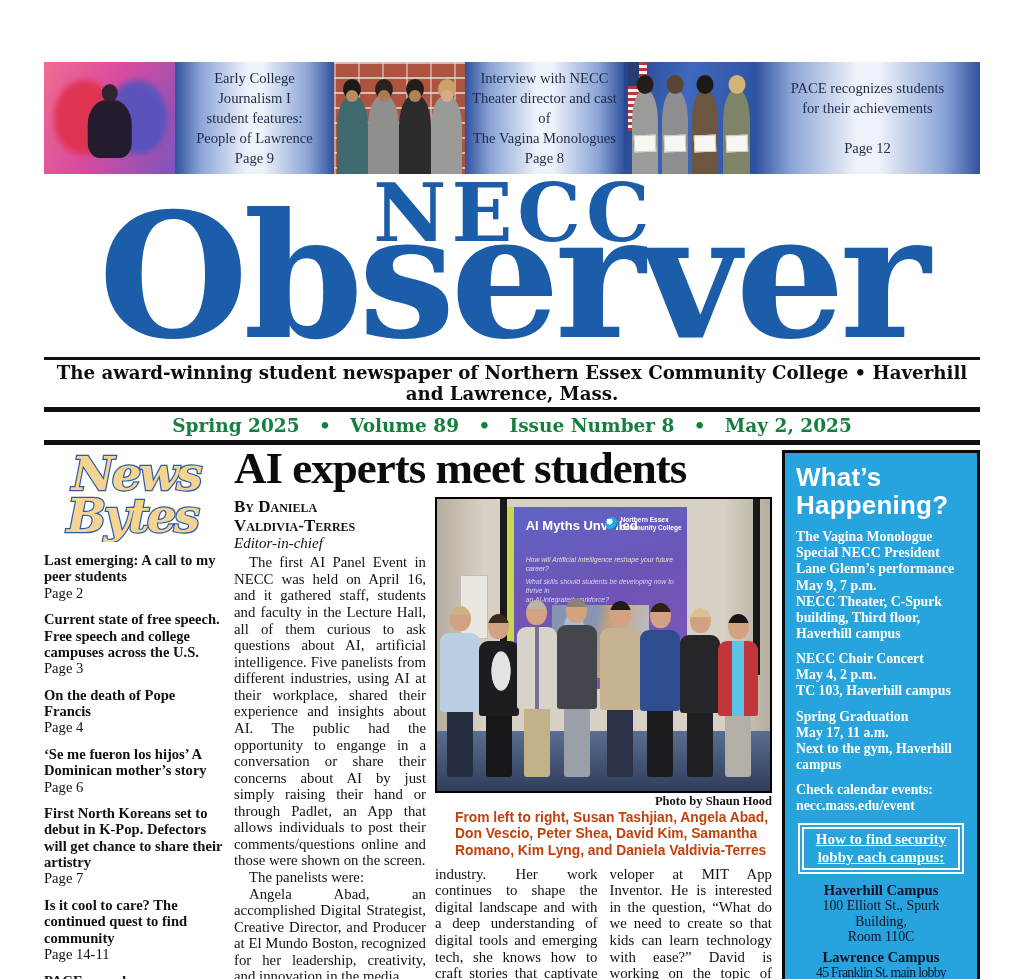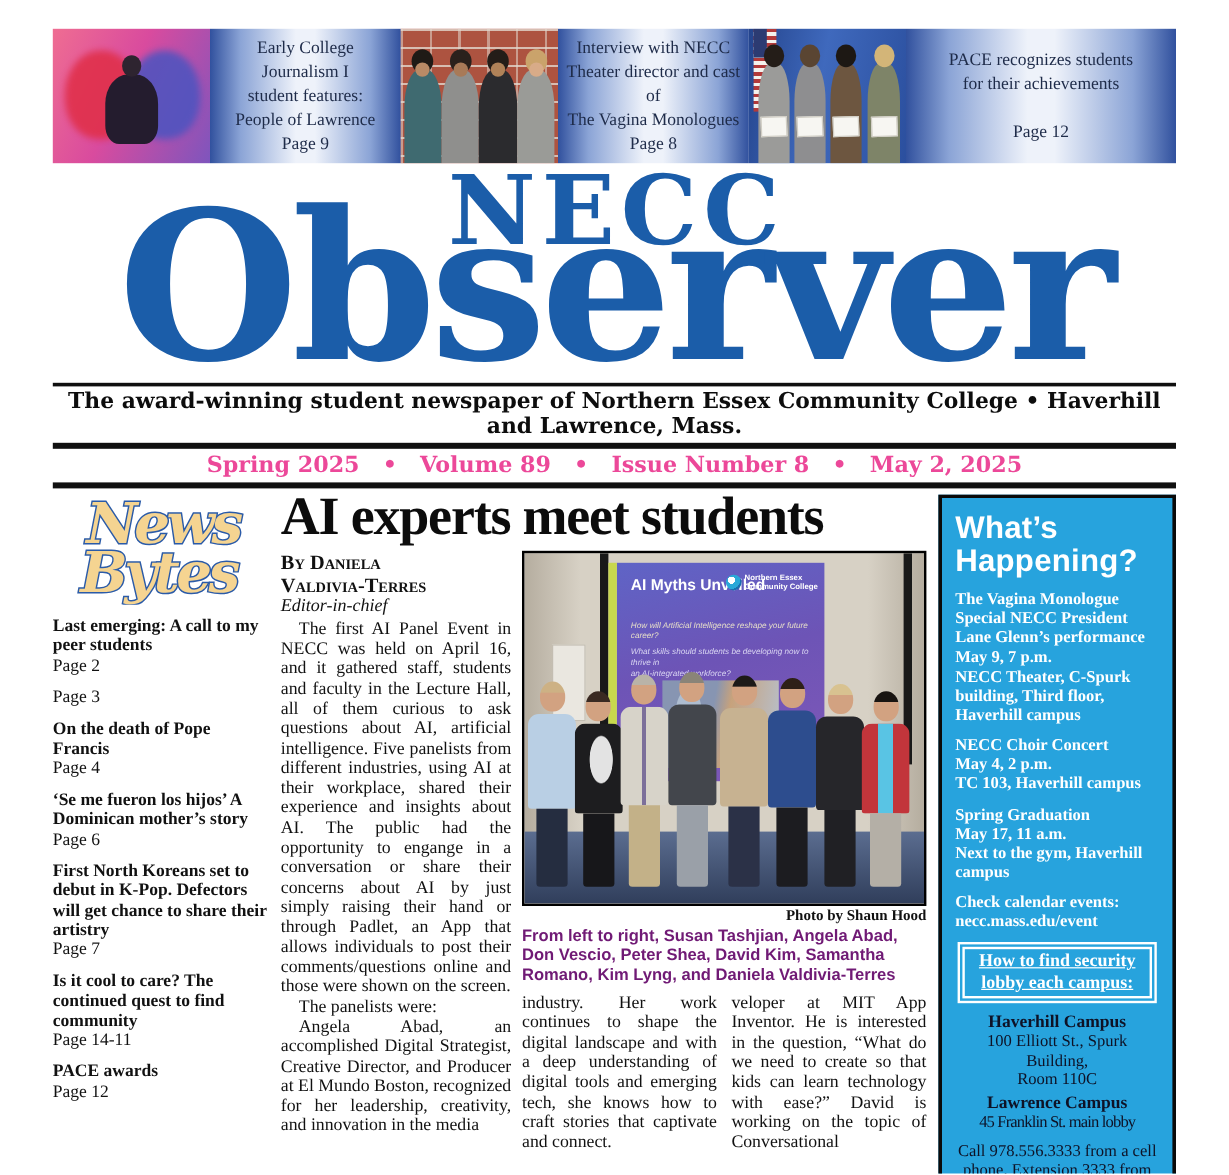--- a/index.html
+++ b/index.html
@@ -1,17 +1,17 @@
 <!DOCTYPE html>
 <html><head>
 <meta charset="utf-8">
 <style>
   html,body{margin:0;padding:0;background:#ffffff;}
   .page{position:relative;width:1024px;height:979px;box-sizing:border-box;
-        padding:24px 44px 0;overflow:hidden;background:#fff;
+        padding:62px 44px 0;overflow:hidden;background:#fff;
         font-family:"Liberation Serif",serif;color:#111;}
 
   
   .banner{display:flex;height:112px;width:100%;}
   .b-img{width:131px;flex:none;position:relative;overflow:hidden;}
   .b-txt{flex:1;display:flex;flex-direction:column;justify-content:center;text-align:center;
          background:linear-gradient(90deg,#31519e 0%,#8ba4d6 16%,#eef2fa 45%,#eef2fa 55%,#8ba4d6 84%,#31519e 100%);
          color:#1e2b49;font-size:14.6px;line-height:1.38;white-space:pre-line;padding:0 6px;}
   .b-txt.wide{flex:1.45;}
   
@@ -49,21 +49,21 @@
   .mh-kicker{position:absolute;top:-4px;left:4px;right:0;text-align:center;
       font-family:"DejaVu Serif",serif;font-weight:bold;font-size:80px;line-height:1;letter-spacing:5px;}
   .mh-title{position:absolute;top:14px;left:0;right:0;text-align:center;
       font-family:"DejaVu Serif",serif;font-weight:bold;font-size:172px;line-height:1;letter-spacing:-5px;}
 
   .rule3{border-top:3px solid #101010;}
   .rule5{border-top:5px solid #101010;}
   .tagline{font-family:"DejaVu Serif",serif;font-weight:bold;font-size:18.2px;
       text-align:center;padding:2px 0 3px;color:#0d0d0d;}
   .dateline{font-family:"DejaVu Serif",serif;font-weight:bold;font-size:18.5px;
-      text-align:center;padding:3px 0 4px;color:#ec4899;white-space:pre;}
+      text-align:center;padding:3px 0 4px;color:#15803d;white-space:pre;}
 
   
   .main{display:grid;grid-template-columns:180px 1fr 198px;column-gap:10px;
         margin-top:5px;height:566px;overflow:hidden;align-items:start;}
 
   
   .nb-logo{display:block;margin:0 auto 10px;}
   .nb-item{margin-bottom:9px;}
   .nb-title{font-weight:bold;font-size:14.6px;line-height:1.12;}
   .nb-page{font-size:14.6px;line-height:1.2;}
@@ -112,21 +112,21 @@
       border-radius:0 0 3px 3px;}
   .person.p2 .torso{background-image:radial-gradient(ellipse at 55% 40%,#e3e3e3 0 30%,transparent 32%);
       background-color:var(--top);}
   .person.p3 .torso{background-image:linear-gradient(90deg,transparent 0 46%,#7c6f9a 46% 54%,transparent 54%);
       background-color:var(--top);}
   .person.p8 .torso{background-image:linear-gradient(90deg,transparent 0 34%,#59c4e4 34% 66%,transparent 66%);
       background-color:var(--top);}
 
   .credit{font-weight:bold;font-size:12.5px;text-align:right;line-height:1.2;margin-top:1px;}
   .caption{font-family:"Liberation Sans",sans-serif;font-weight:bold;font-size:13.8px;
-      line-height:1.18;margin-top:1px;color:#701a75;}
+      line-height:1.18;margin-top:1px;color:#c2410c;margin-left:20px;}
   .below-cols{display:flex;gap:12px;margin-top:7px;}
   .bcol{flex:1;min-width:0;}
 
   
   .sidebar{box-sizing:border-box;background:#27a3dd;border:3px solid #0a0a0a;
       padding:10px 11px 12px;color:#fff;}
   .sb-title{font-family:"Liberation Sans",sans-serif;font-weight:bold;font-size:26px;
       line-height:1.08;white-space:pre-line;margin-bottom:10px;letter-spacing:0.2px;}
   .sb-event{font-weight:bold;font-size:13.8px;line-height:1.17;white-space:pre-line;margin-bottom:9px;}
   .sec-box{border:2px solid #fff;padding:2px;margin:4px 2px 8px;}
@@ -200,20 +200,21 @@
     <div>
       <svg class="nb-logo" width="178" height="92" viewBox="0 0 190 96">
         <text x="97" y="42" text-anchor="middle" font-family="DejaVu Serif, serif" font-size="50" font-style="italic" font-weight="bold" fill="#f5d491" stroke="#2b5ba8" stroke-width="2.6" paint-order="stroke" letter-spacing="-3">News</text>
         <text x="93" y="86" text-anchor="middle" font-family="DejaVu Serif, serif" font-size="50" font-style="italic" font-weight="bold" fill="#f5d491" stroke="#2b5ba8" stroke-width="2.6" paint-order="stroke" letter-spacing="-3">Bytes</text>
       </svg>
       <div class="nb-item">
         <div class="nb-title">Last emerging: A call to my peer students</div>
         <div class="nb-page">Page 2</div>
       </div>
       <div class="nb-item">
+        <div class="nb-title">Current state of free speech. Free speech and college campuses across the U.S.</div>
         <div class="nb-page">Page 3</div>
       </div>
       <div class="nb-item">
         <div class="nb-title">On the death of Pope Francis</div>
         <div class="nb-page">Page 4</div>
       </div>
       <div class="nb-item">
         <div class="nb-title">‘Se me fueron los hijos’ A Dominican mother’s story</div>
         <div class="nb-page">Page 6</div>
       </div>

